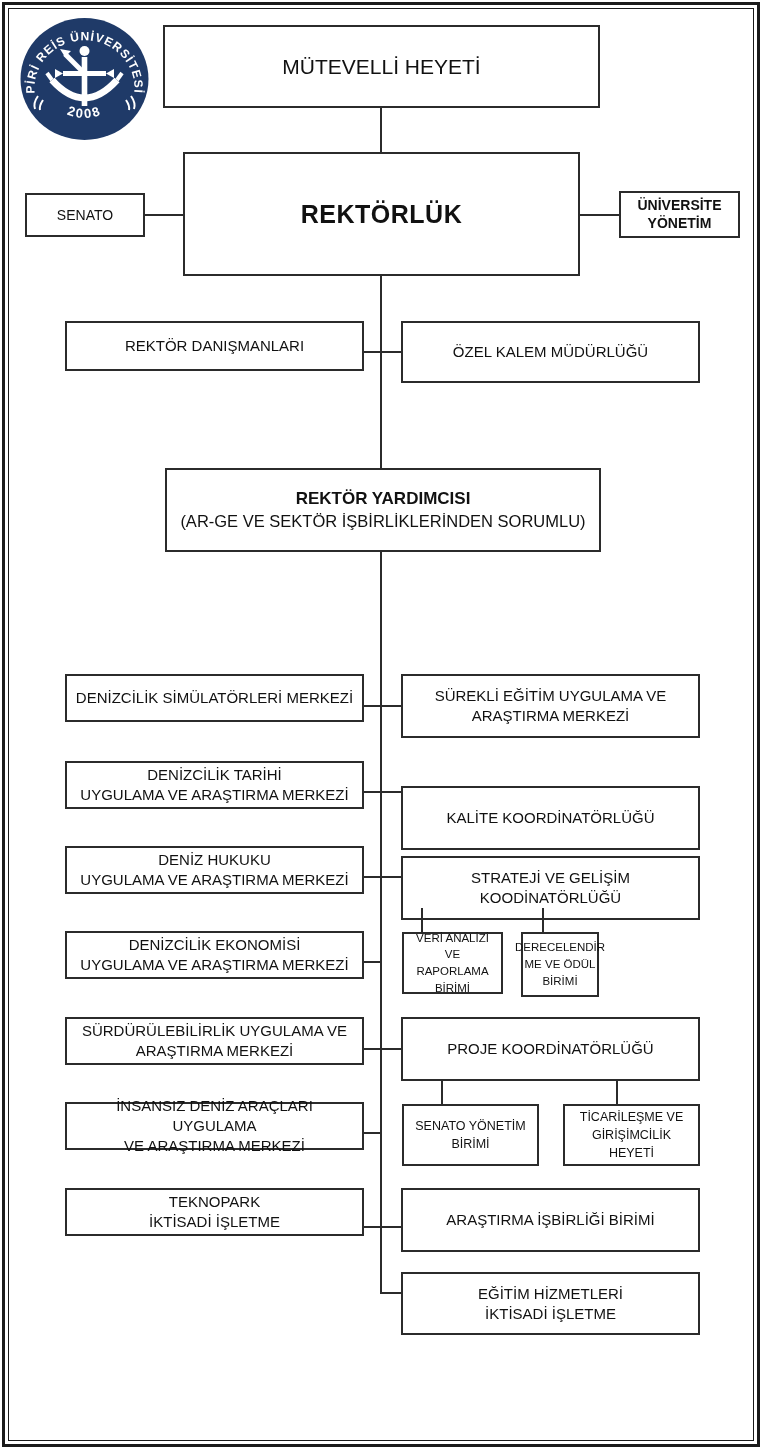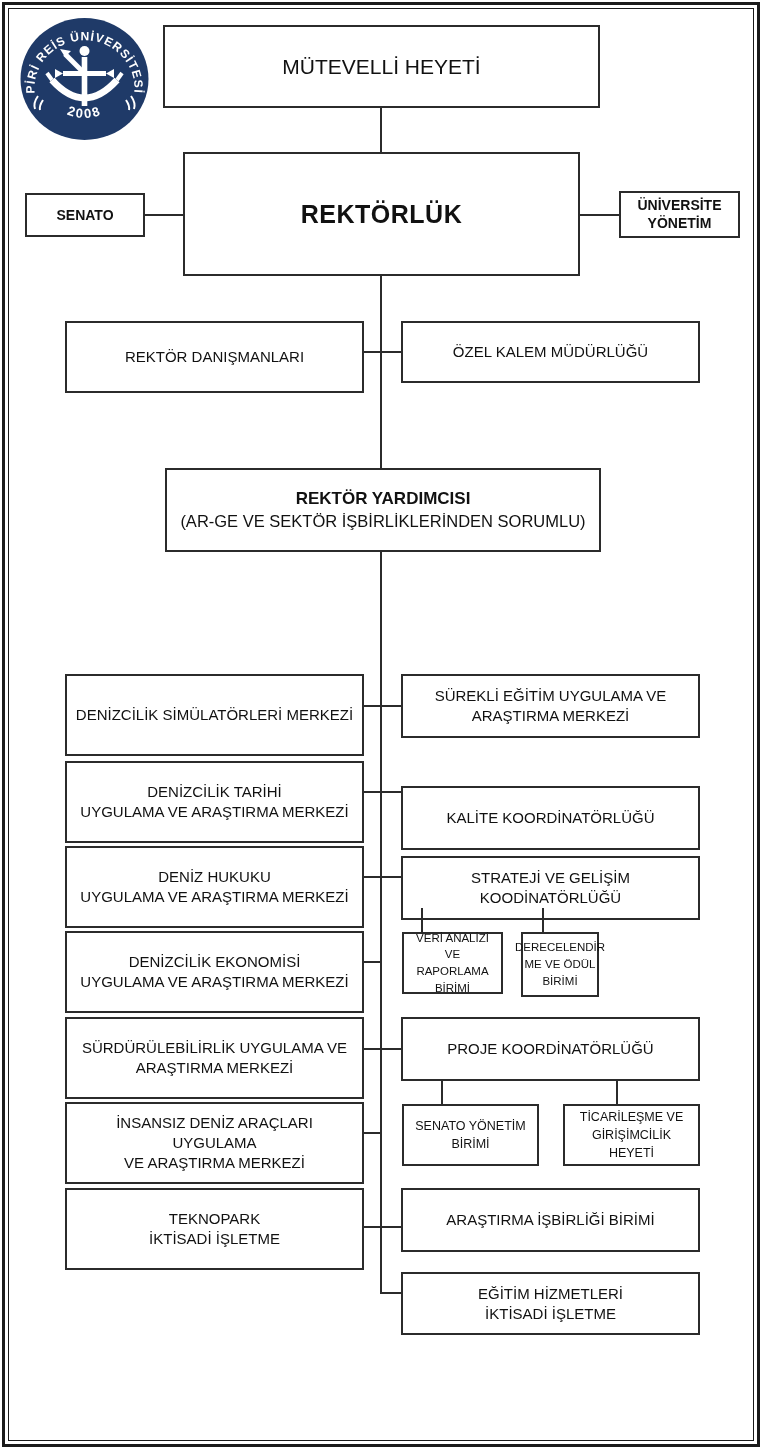--- a/index.html
+++ b/index.html
@@ -15,30 +15,30 @@
   
   .node{
     position:absolute;border:2px solid #2b2b2b;background:#fff;box-sizing:border-box;
     display:flex;align-items:center;justify-content:center;flex-direction:column;
     text-align:center;
   }
   .lbl{white-space:pre-line;line-height:1.32;padding:0 6px;}
 
   .n-board{left:163px;top:25px;width:437px;height:83px;font-size:21px;font-weight:normal;}
   .n-rectorate{left:183px;top:152px;width:397px;height:124px;font-size:25px;font-weight:bold;letter-spacing:.5px;}
-  .n-senate{left:25px;top:193px;width:120px;height:44px;font-size:14px;font-weight:bold;}
+  .n-senate{left:25px;top:193px;width:120px;height:44px;font-size:14px;font-weight:normal;}
   .n-uniboard{left:619px;top:191px;width:121px;height:47px;font-size:14px;font-weight:bold;}
   .n-uniboard .lbl{line-height:1.25;}
-  .n-advisors{left:65px;top:321px;width:299px;height:72px;font-size:15px;}
+  .n-advisors{left:65px;top:321px;width:299px;height:50px;font-size:15px;}
   .n-ozel{left:401px;top:321px;width:299px;height:62px;font-size:15px;}
   .n-vice{left:165px;top:468px;width:436px;height:84px;font-size:17px;}
   .n-vice .title{font-weight:bold;line-height:1.4;}
   .n-vice .subtitle{font-size:16.5px;line-height:1.3;}
 
-  .colL{left:65px;width:299px;height:82px;font-size:15px;}
+  .colL{left:65px;width:299px;height:48px;font-size:15px;}
   .colR{left:401px;width:299px;height:64px;font-size:15px;}
   .sub{font-size:11.5px;}
   .sub .lbl{line-height:1.45;padding:0 3px;}
 
   
   .line{position:absolute;background:#2b2b2b;}
 
   
   .logo{position:absolute;left:18px;top:16px;}
   .logo text{font-family:"Liberation Sans",sans-serif;font-weight:700;fill:#fff;}

